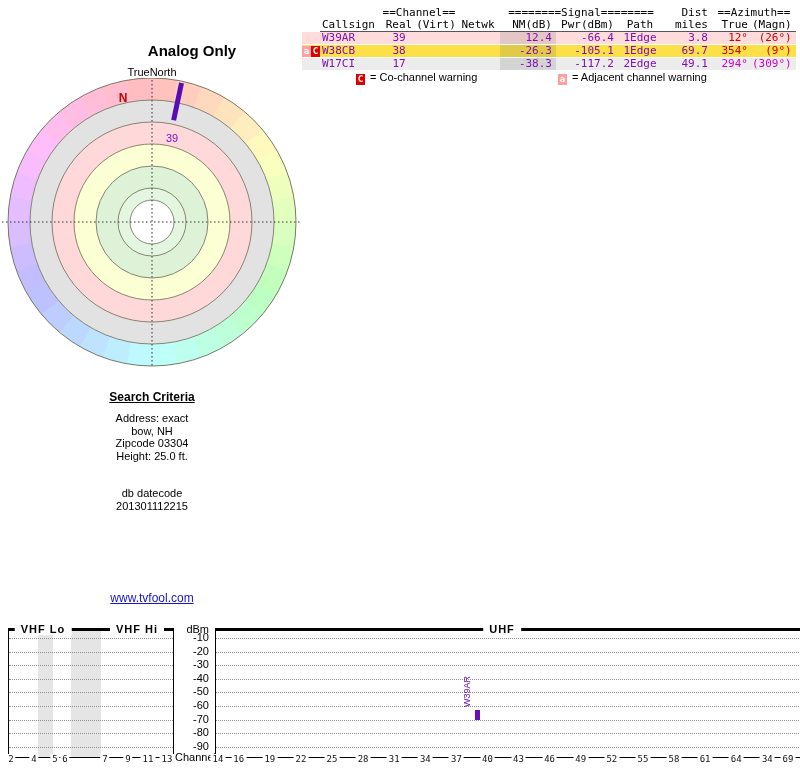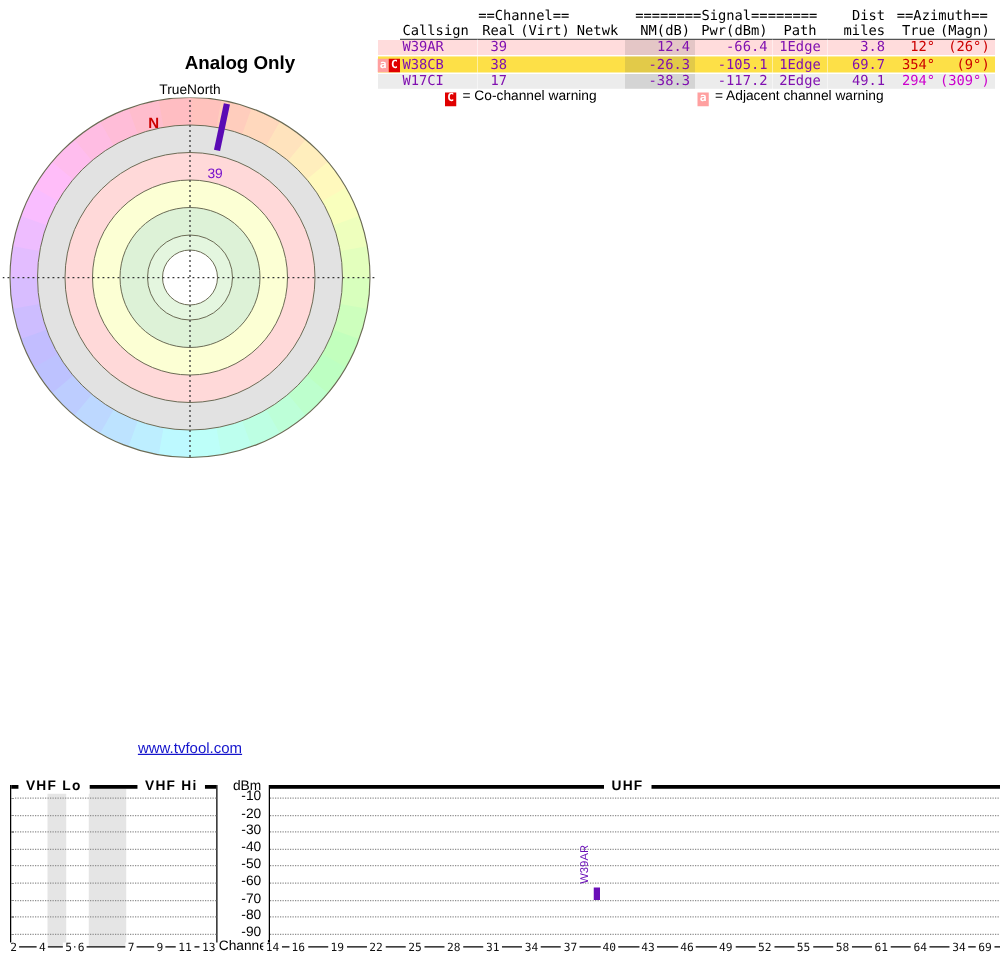--- a/index.html
+++ b/index.html
@@ -201,20 +201,31 @@
   </tbody>
     </table>
 
   <div class="legend" id="legend-co">
     <span class="badge" id="badge-co" style="background: rgb(224, 0, 0);">C</span><span>= Co-channel warning</span>
   </div>
   <div class="legend" id="legend-adj">
     <span class="badge" id="badge-adj" style="background: rgb(255, 160, 160);">a</span><span>= Adjacent channel warning</span>
   </div>
 
+  <div class="search-title">Search Criteria</div>
+  <div id="search-lines">
+      <div>Address: exact</div>
+      <div>bow, NH</div>
+      <div>Zipcode 03304</div>
+      <div>Height: 25.0 ft.</div>
+      <div>&nbsp;</div>
+      <div>&nbsp;</div>
+      <div>db datecode</div>
+      <div>201301112215</div>
+    </div>
 
   <div id="site-link">
     <a href="#">www.tvfool.com</a>
   </div>
 
   <div id="spectrum">
     <div id="y-axis">
       <div class="ylab">dBm</div>
     <div class="ytick" style="top: 8.93676px;">-10</div>
         <div class="ytick" style="top: 22.5488px;">-20</div>

